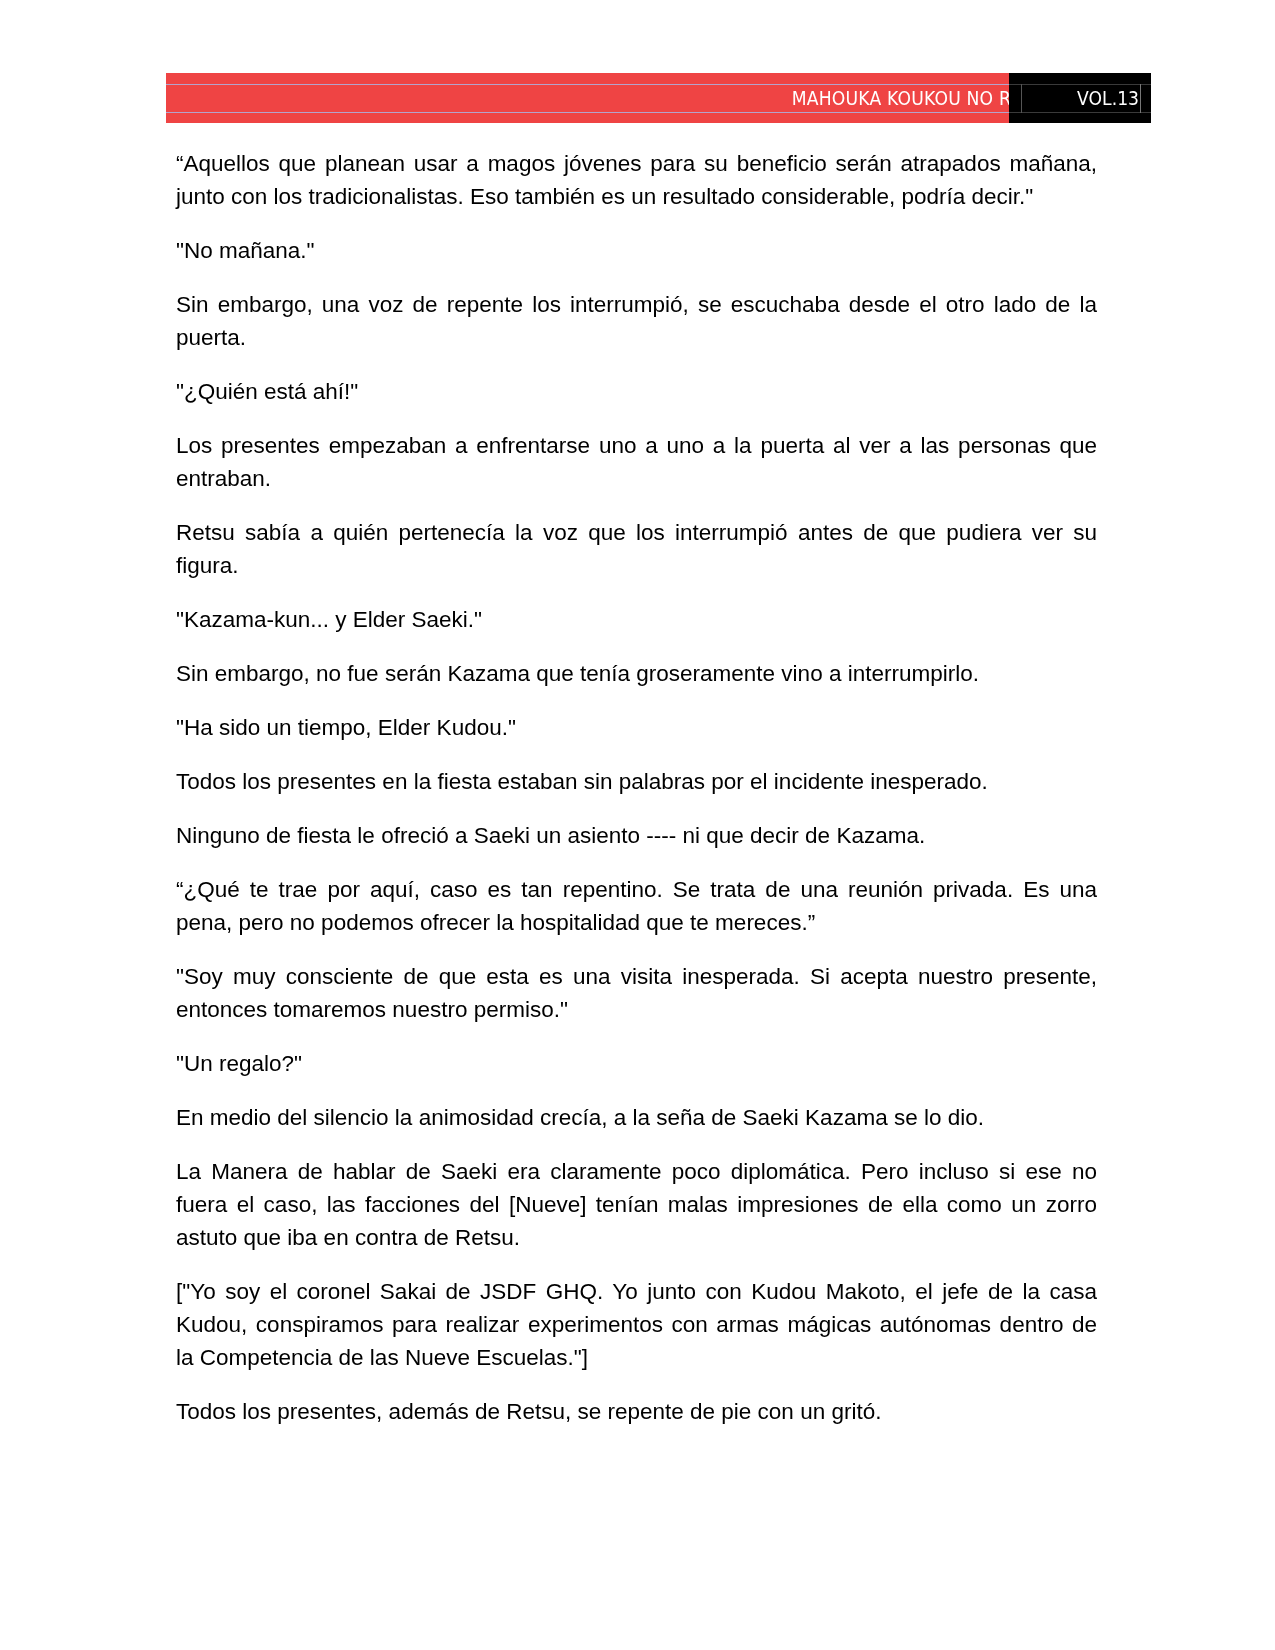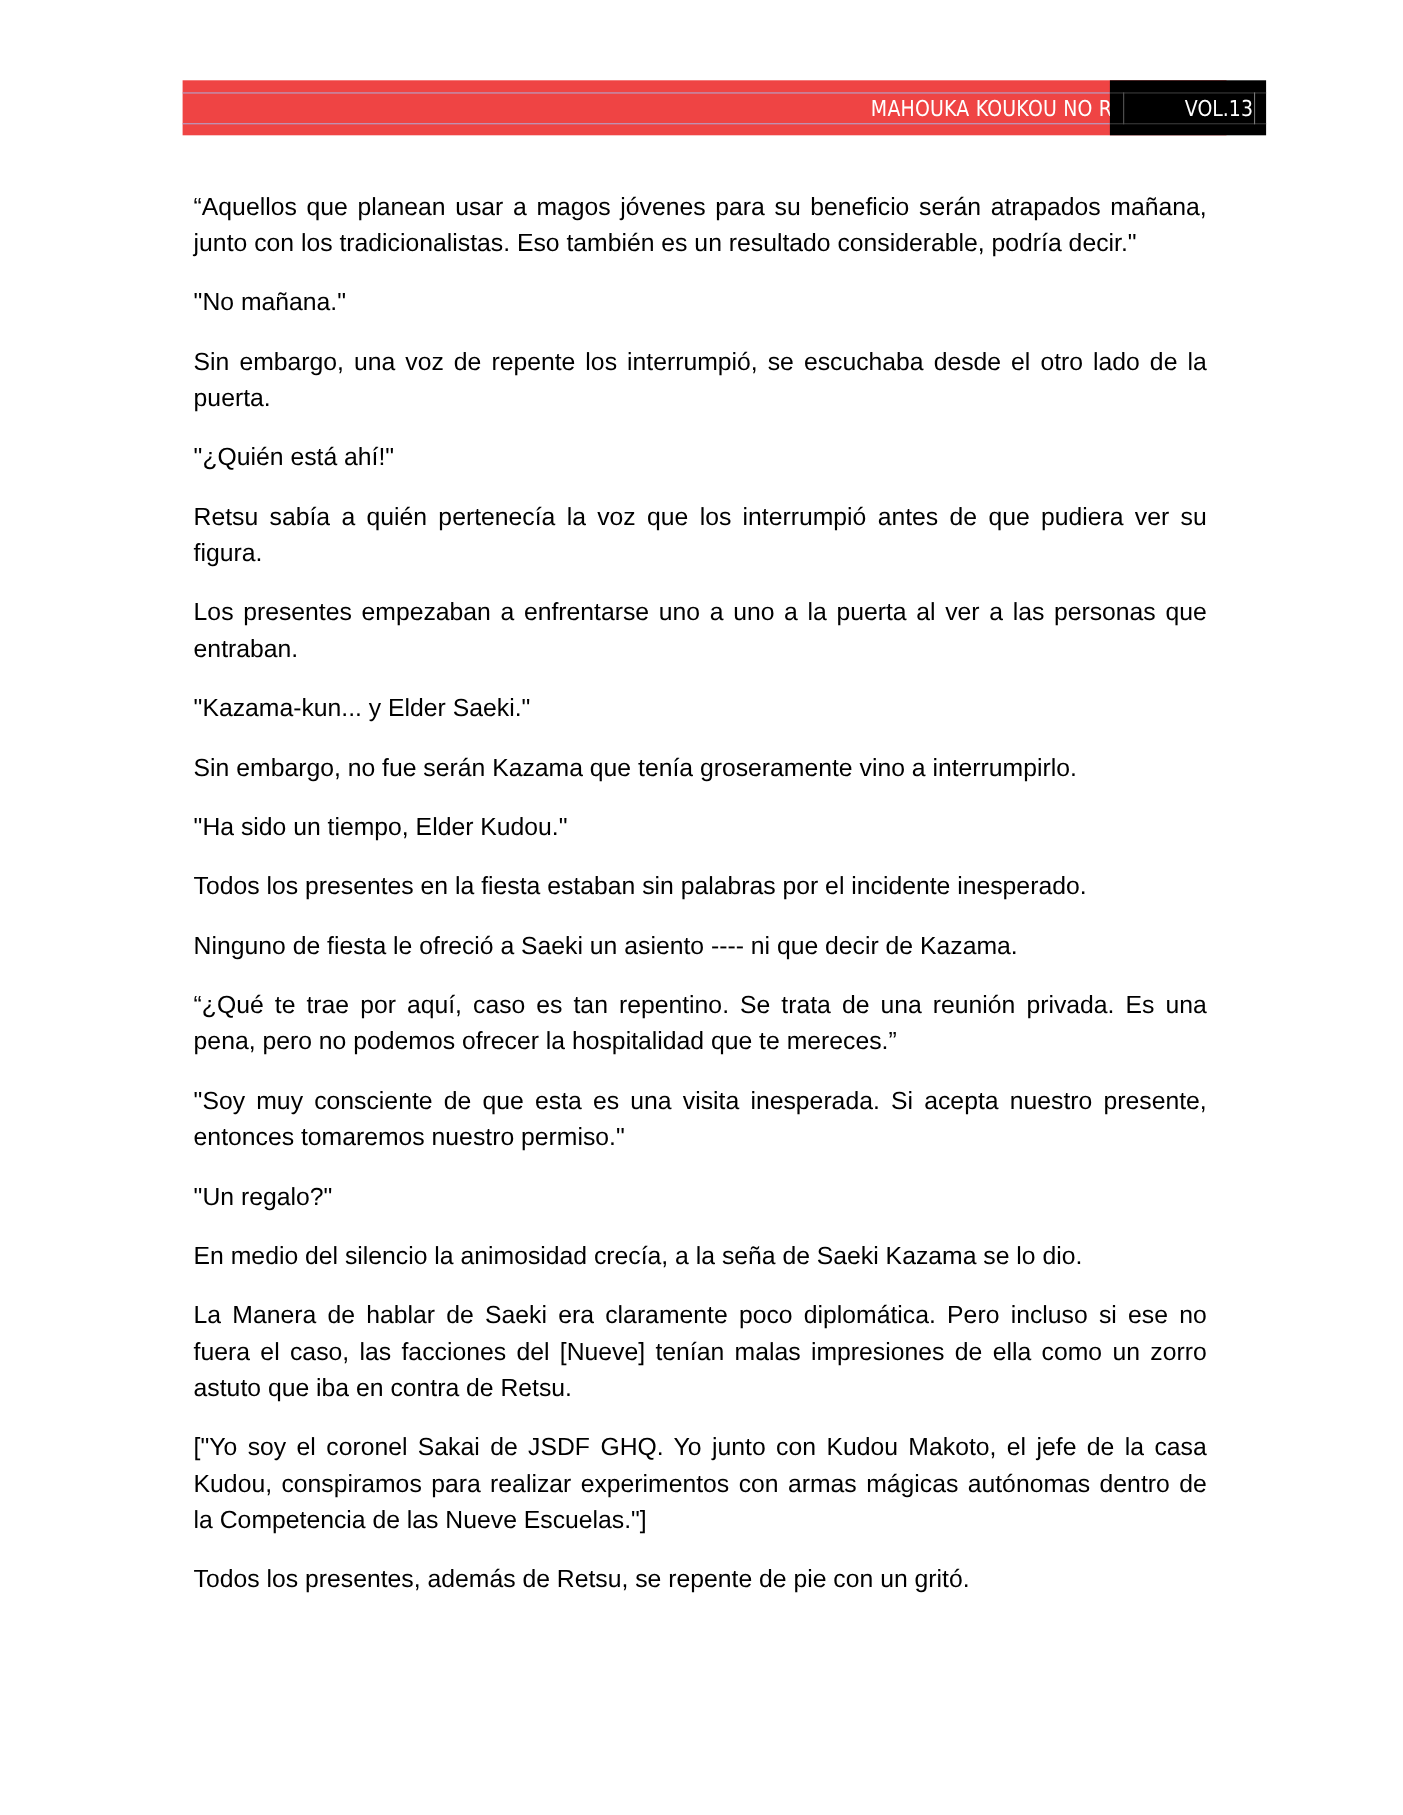--- a/index.html
+++ b/index.html
@@ -26,21 +26,21 @@
   .header .black .rule-bot { position: absolute; left: 0; right: 0; top: 39px; height: 1px; background: #3a3a3a; }
   .header .black .vline-l { position: absolute; left: 12px; top: 11px; height: 29px; width: 1px; background: #555555; }
   .header .black .vline-r { position: absolute; right: 10px; top: 11px; height: 29px; width: 1px; background: #777777; }
   .header .vol {
     position: absolute; right: 12px; top: 10px; line-height: 30px;
     color: #ffffff; font-size: 20px;
     font-family: "DejaVu Sans", sans-serif;
     transform: scaleX(0.86); transform-origin: right center; white-space: nowrap;
   }
   .content {
-    position: absolute; left: 176px; top: 147px; width: 921px; margin-top: 24px;
+    position: absolute; left: 176px; top: 147px; width: 921px;
   }
   .content p {
     margin: 0 0 21px 0; font-size: 22.5px; line-height: 33px; color: #000000;
     text-align: justify; font-family: "Liberation Sans", sans-serif;
   }
 </style>
 </head>
 <body>
 
 <div class="header">
@@ -57,22 +57,22 @@
     <div class="vline-r"></div>
     <span class="vol">VOL.13</span>
   </div>
 </div>
 
 <div class="content">
   <p>“Aquellos que planean usar a magos jóvenes para su beneficio serán atrapados mañana, junto con los tradicionalistas. Eso también es un resultado considerable, podría decir."</p>
   <p>"No mañana."</p>
   <p>Sin embargo, una voz de repente los interrumpió, se escuchaba desde el otro lado de la puerta.</p>
   <p>"¿Quién está ahí!"</p>
+  <p>Los presentes empezaban a enfrentarse uno a uno a la puerta al ver a las personas que entraban.</p>
   <p>Retsu sabía a quién pertenecía la voz que los interrumpió antes de que pudiera ver su figura.</p>
-  <p>Los presentes empezaban a enfrentarse uno a uno a la puerta al ver a las personas que entraban.</p>
   <p>"Kazama-kun... y Elder Saeki."</p>
   <p>Sin embargo, no fue serán Kazama que tenía groseramente vino a  interrumpirlo.</p>
   <p>"Ha sido un tiempo, Elder Kudou."</p>
   <p>Todos los presentes en la fiesta estaban sin palabras por el incidente inesperado.</p>
   <p>Ninguno de fiesta le ofreció a Saeki un asiento ----  ni que decir de Kazama.</p>
   <p>“¿Qué te trae por aquí, caso es tan repentino. Se trata de una reunión privada. Es una pena, pero no podemos ofrecer la hospitalidad que te mereces.”</p>
   <p>"Soy muy consciente de que esta es una visita inesperada. Si acepta nuestro presente, entonces tomaremos nuestro permiso."</p>
   <p>"Un regalo?"</p>
   <p>En medio del silencio la animosidad crecía, a la seña de Saeki Kazama se lo dio.</p>
   <p>La Manera de hablar de Saeki era claramente poco diplomática. Pero incluso si ese no fuera el caso, las facciones del [Nueve] tenían malas impresiones de ella como un zorro astuto  que iba en contra de Retsu.</p>

